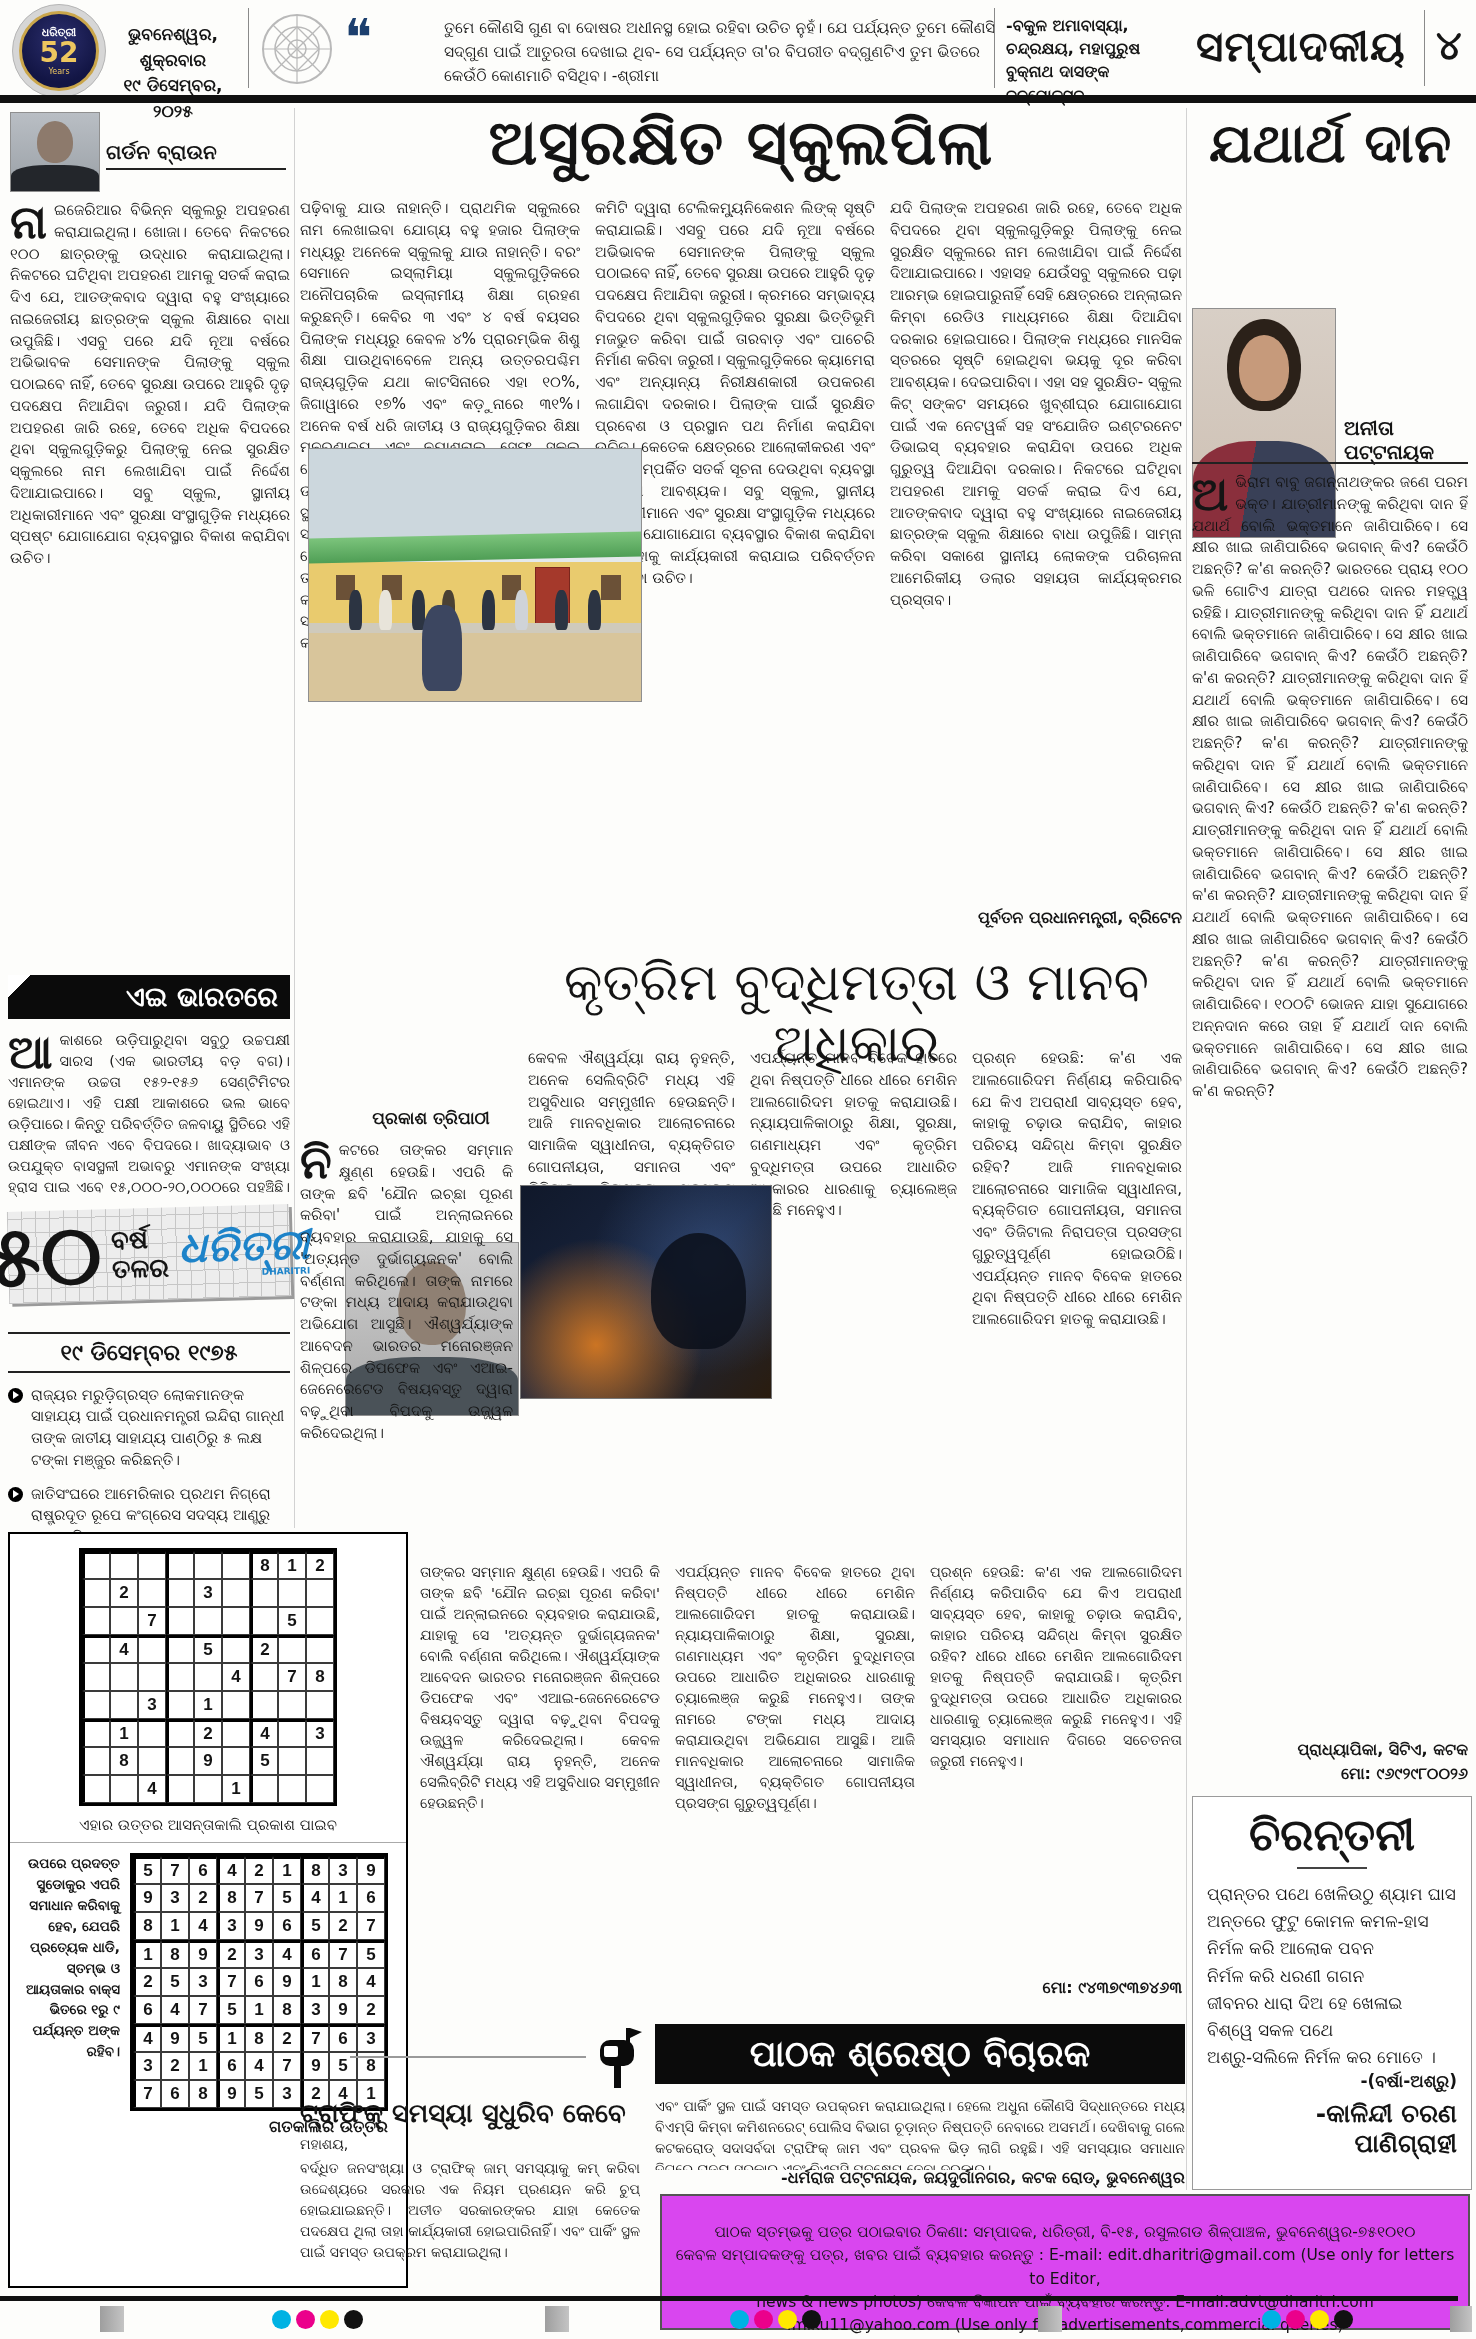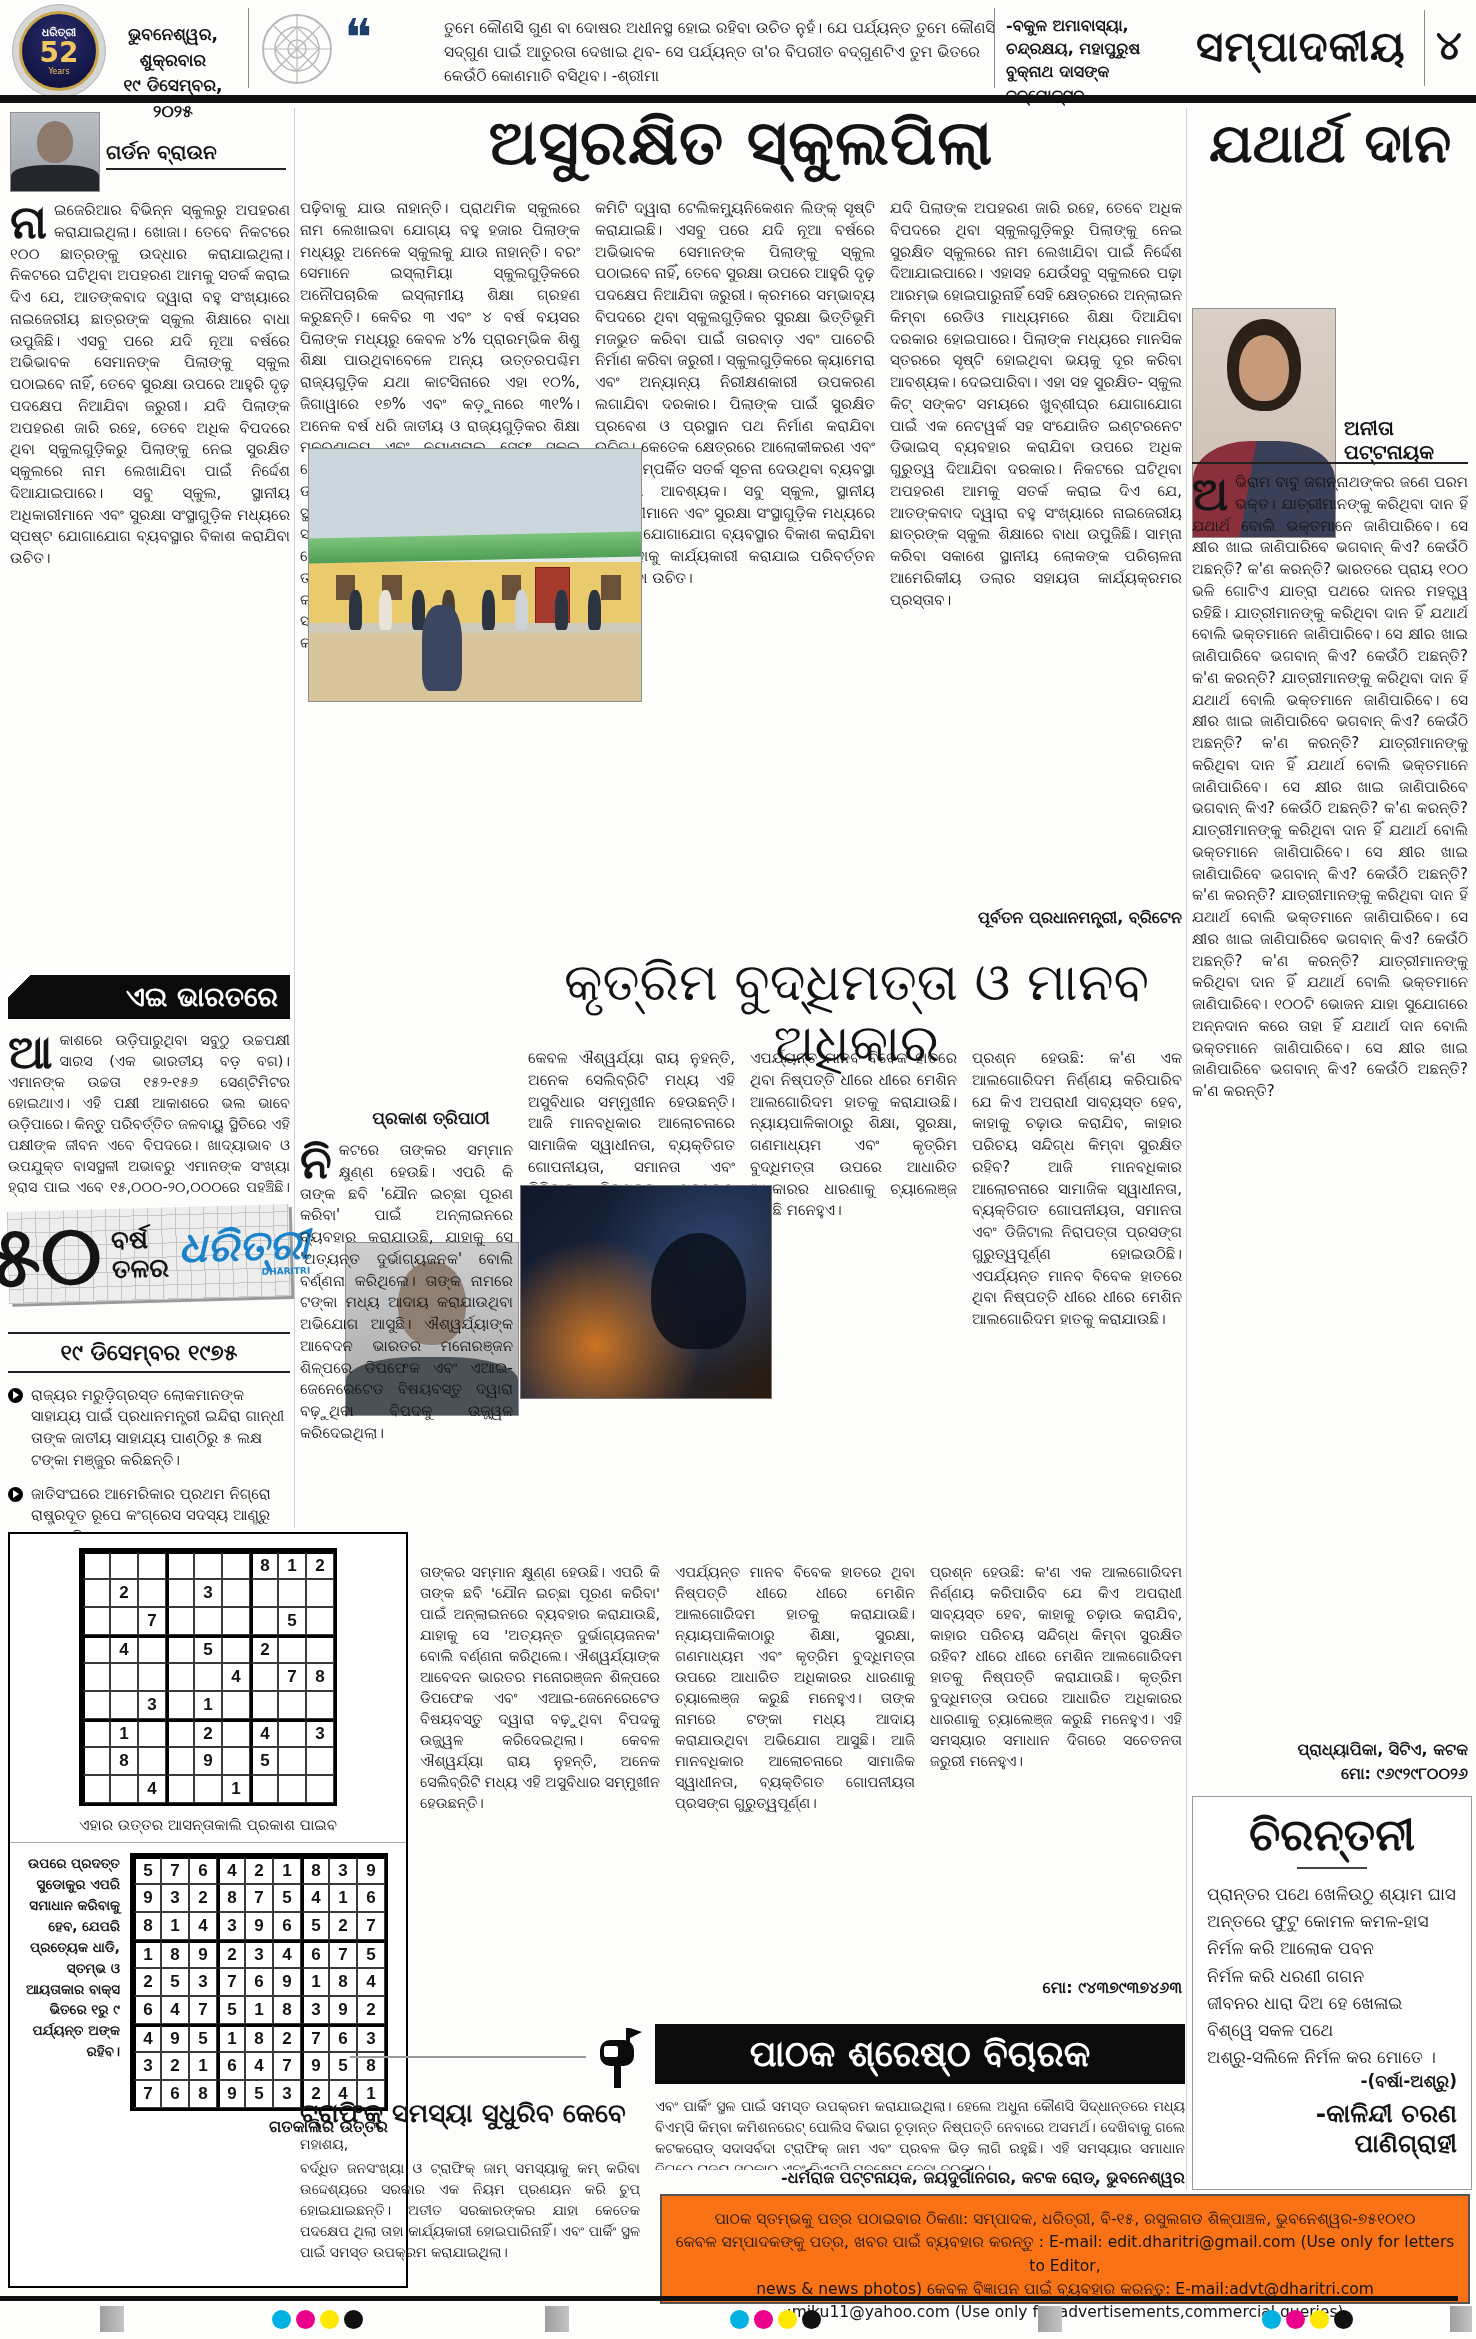--- a/index.html
+++ b/index.html
@@ -93,21 +93,21 @@
   .gray-hr{position:absolute;height:2px;background:#9a9a9a;}
 
   
   .chir-box{position:absolute;border:1px solid #9a9a9a;background:#fff;padding:12px 14px;}
   .chir-title{font-size:44px;font-weight:900;text-align:center;}
   .chir-rule{width:70px;height:2px;background:#444;margin:6px auto 12px;}
   .chir-poem{font-size:17px;line-height:1.6;}
   .chir-credit{font-size:17px;font-weight:bold;text-align:right;}
   .chir-author{font-size:25px;font-weight:900;text-align:right;margin-top:8px;}
 
-  .contact-box{position:absolute;border:2px solid #555;background:#f97316;font-size:15.5px;text-align:center;line-height:1.5;padding:12px 10px;}
+  .contact-box{position:absolute;border:2px solid #555;background:#d946ef;font-size:15.5px;text-align:center;line-height:1.5;padding:25px 10px;}
 
   
   .reg-square{position:absolute;width:24px;height:26px;background:linear-gradient(90deg,#9e9e9e,#c4c4c4);}
   .dot{position:absolute;width:19px;height:19px;border-radius:50%;}
 </style>
 </head>
 <body>
 
 <div class="page">
 

